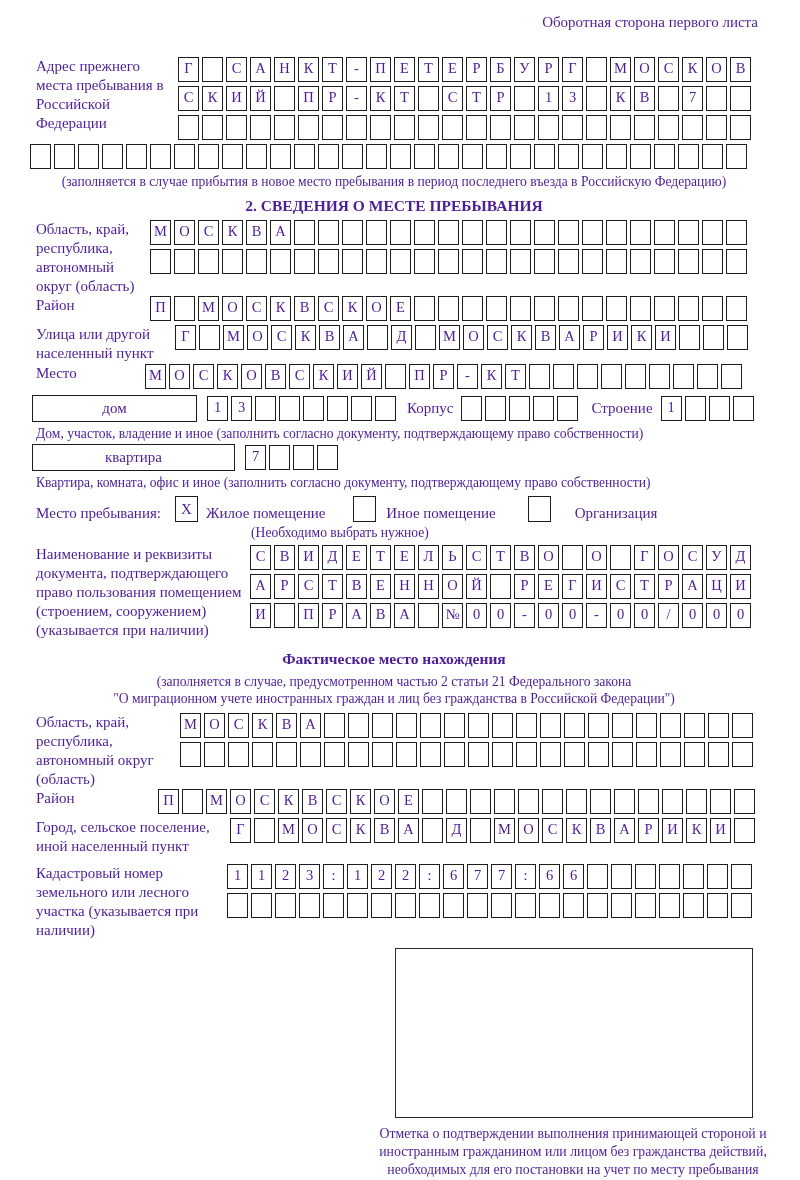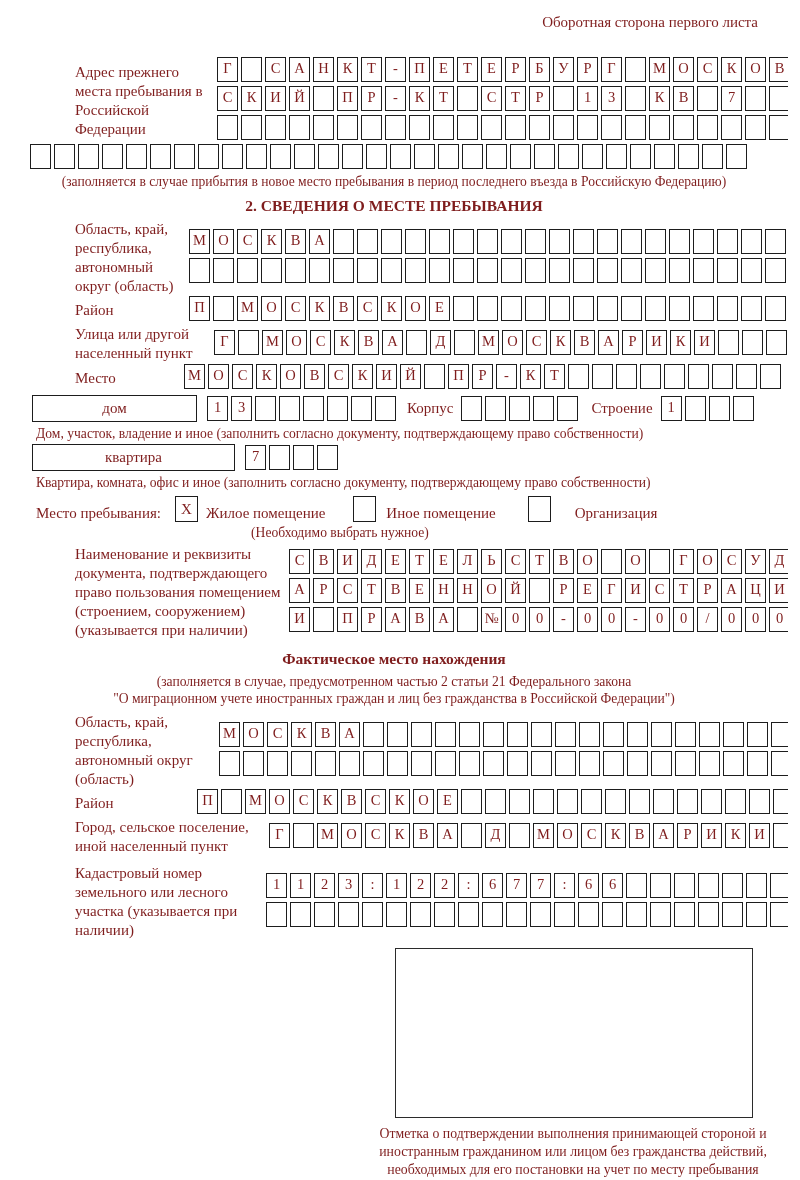--- a/index.html
+++ b/index.html
@@ -1,23 +1,23 @@
 <!DOCTYPE html>
 <html><head>
 <meta charset="utf-8">
 <style>
   * { margin:0; padding:0; box-sizing:border-box; }
   html,body { background:#fff; }
   .page {
-    width:788px; height:1180px; background:#ffffff; color:#7f1d1d;
+    width:788px; height:1180px; background:#ffffff; color:#4c1d95;
     font-family:"Liberation Serif", serif;
     padding:14px 30px 0 30px; overflow:hidden; position:relative;
   }
   .hdr-note { text-align:right; font-size:15px; margin-bottom:26px; }
-  .group { display:flex; align-items:center;margin-left:39px; }
+  .group { display:flex; align-items:flex-start; }
   .lbl { font-size:15px; line-height:19px; padding-left:6px; flex-shrink:0; }
   .rows-col { display:flex; flex-direction:column; }
   .cellrow { white-space:nowrap; height:26px; margin-bottom:3px; }
   .cell {
     display:inline-block; width:21px; height:25px; border:1.6px solid #1d1d1d;
     margin-right:3px; text-align:center; font-size:14.5px; line-height:21px;
     vertical-align:top; background:#fff;
   }
   .note { font-size:13.6px; text-align:center; line-height:17px; }
   .sec-title { text-align:center; font-weight:bold; font-size:15.5px; margin:7px 0 5px 0; }

